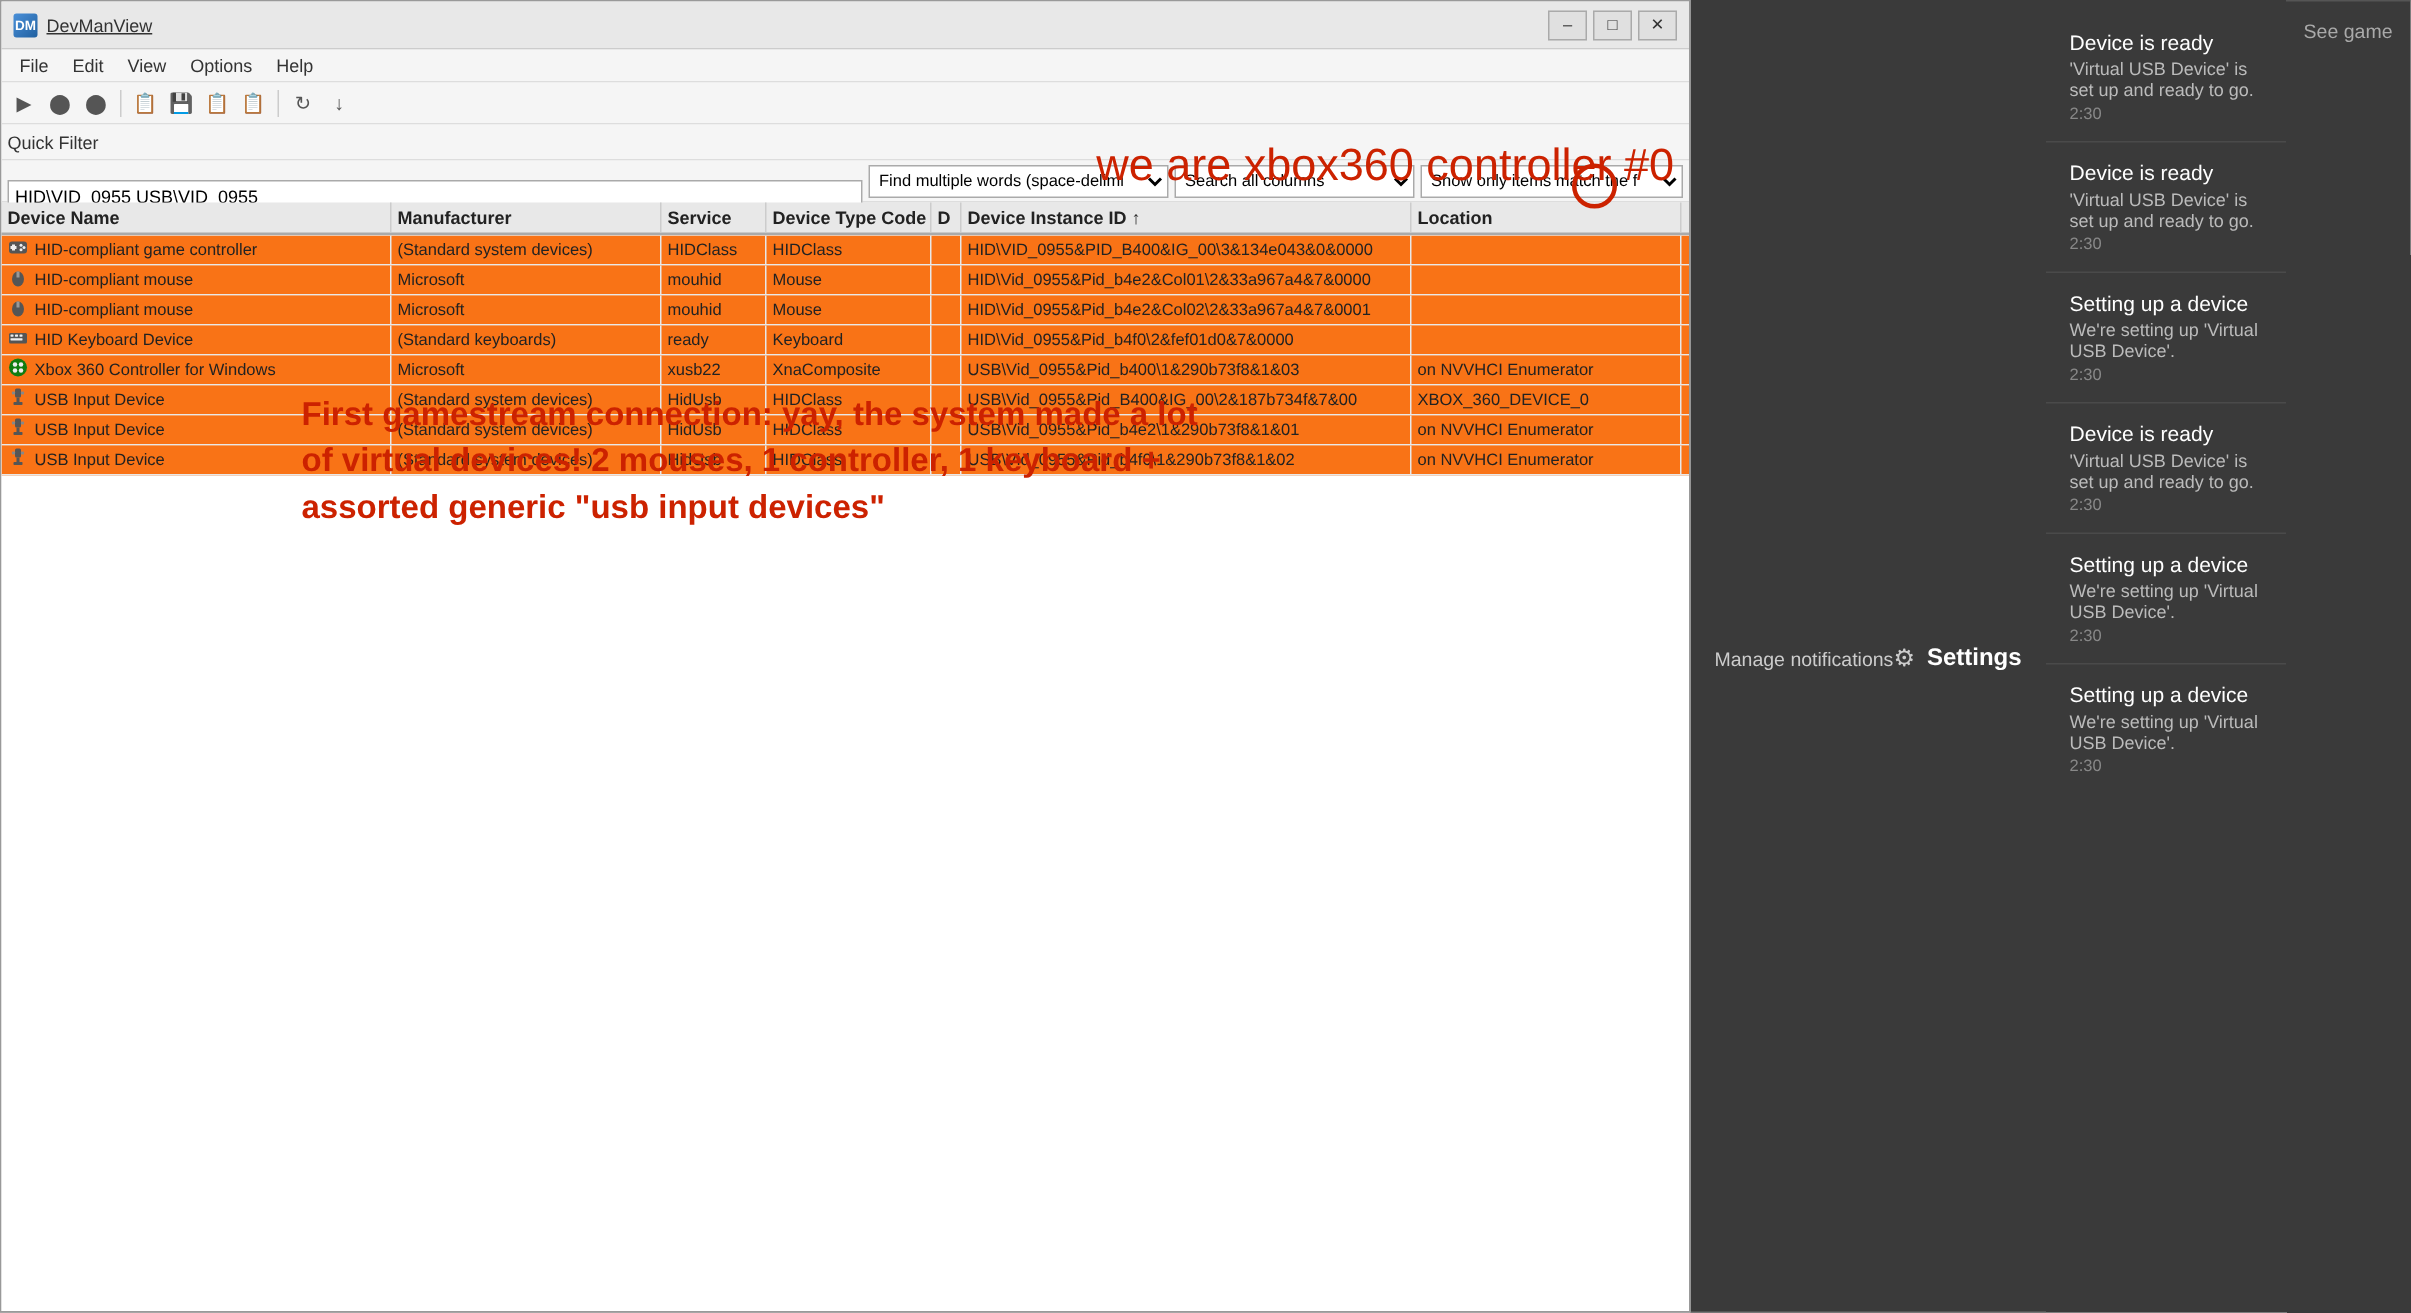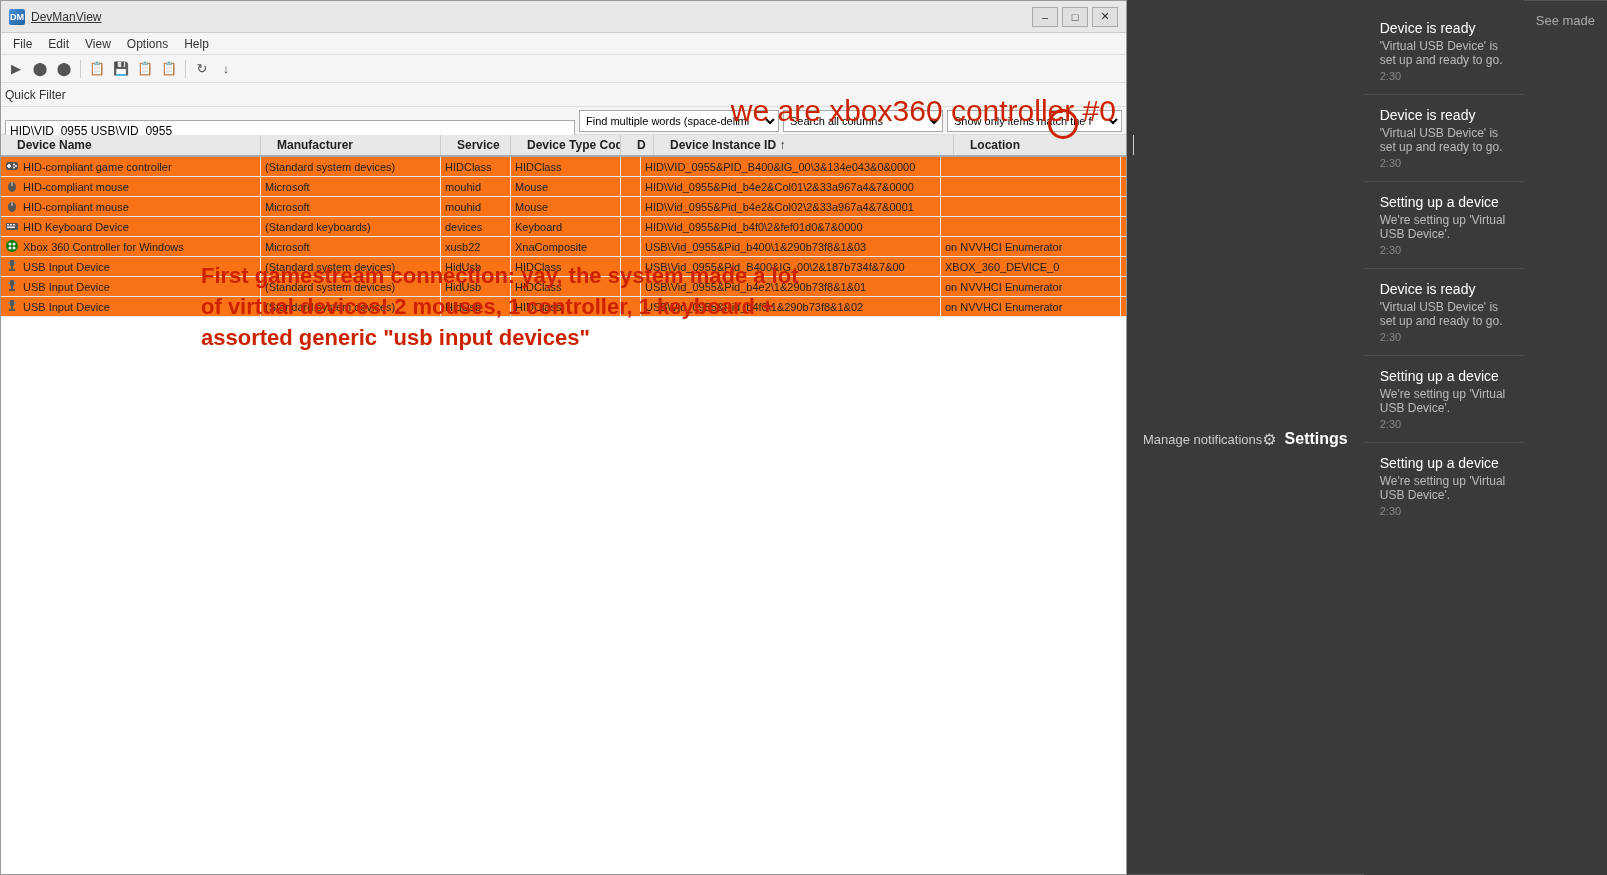--- a/index.html
+++ b/index.html
@@ -140,21 +140,21 @@
       display: flex;
       background: #e8e8e8;
       border-bottom: 2px solid #aaa;
       height: 22px;
       align-items: center;
     }
     .col-header {
       font-size: 12px;
       font-weight: bold;
       color: #222;
-      padding: 0 16px;
+      padding: 0 4px;
       border-right: 1px solid #ccc;
       height: 100%;
       display: flex;
       align-items: center;
       overflow: hidden;
       white-space: nowrap;
     }
 
     
     #table-area {
@@ -416,21 +416,21 @@
       <span style="margin-right:4px;flex-shrink:0;"><svg width="14" height="14" viewBox="0 0 14 14">
               <rect x="1" y="4" width="12" height="7" rx="1" fill="#555"></rect>
               <rect x="2" y="5" width="2" height="1.5" rx="0.3" fill="#eee"></rect>
               <rect x="5" y="5" width="2" height="1.5" rx="0.3" fill="#eee"></rect>
               <rect x="8" y="5" width="2" height="1.5" rx="0.3" fill="#eee"></rect>
               <rect x="2" y="7.5" width="8" height="1.5" rx="0.3" fill="#eee"></rect>
             </svg></span>
       <span>HID Keyboard Device</span>
     </div>
     <div class="cell c-mfr">(Standard keyboards)</div>
-    <div class="cell c-svc">devices</div>
+    <div class="cell c-svc">ready</div>
     <div class="cell c-dtc">Keyboard</div>
     <div class="cell c-d"></div>
     <div class="cell c-did">HID\Vid_0955&amp;Pid_b4f0\2&amp;fef01d0&amp;7&amp;0000</div>
     <div class="cell c-loc"></div>
   </div>
       <div class="table-row highlighted">
     <div class="cell c-name">
       <span style="margin-right:4px;flex-shrink:0;"><svg width="14" height="14" viewBox="0 0 14 14">
               <circle cx="7" cy="7" r="6" fill="#107c10"></circle>
               <circle cx="5" cy="5" r="1.5" fill="#eee"></circle>
@@ -543,14 +543,14 @@
     <div class="notif-title">Setting up a device</div>
     <div class="notif-body">We're setting up 'Virtual USB Device'.</div>
     <div class="notif-time">2:30</div>
   </div>
       <div class="notification-item">
     <div class="notif-title">Setting up a device</div>
     <div class="notif-body">We're setting up 'Virtual USB Device'.</div>
     <div class="notif-time">2:30</div>
   </div>
     </div>
-  <div id="see-fewer-btn">See made</div>
+  <div id="see-fewer-btn">See game</div>
 </div>
 
 </body></html>

